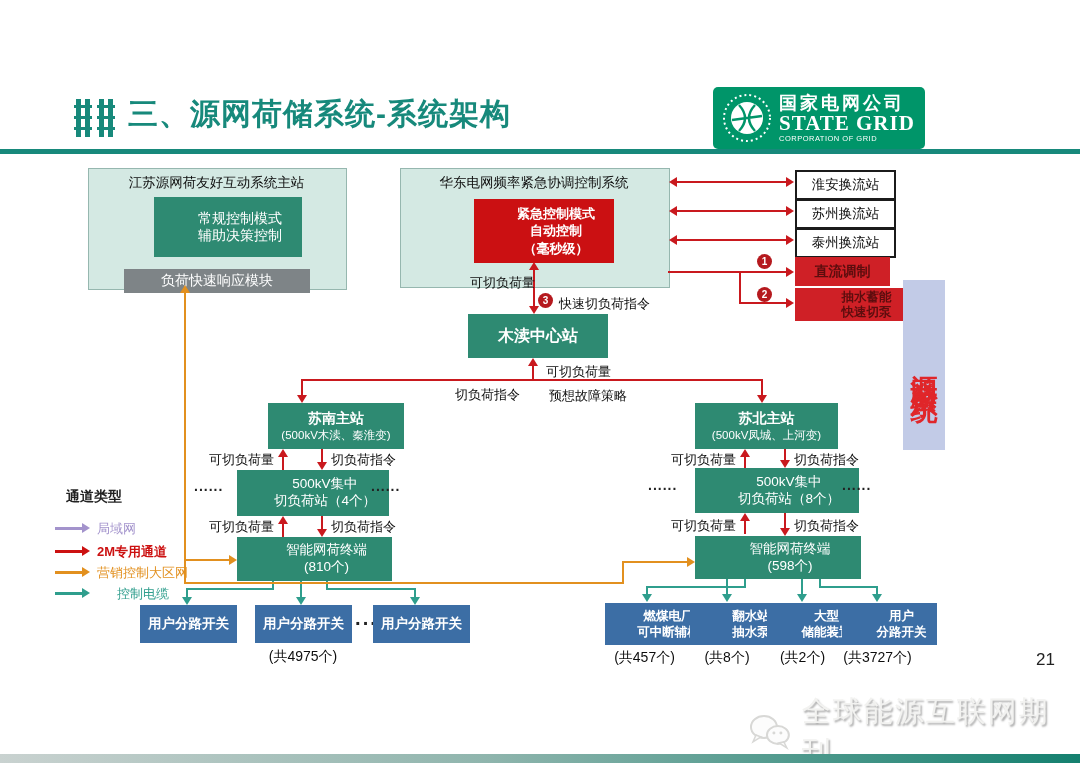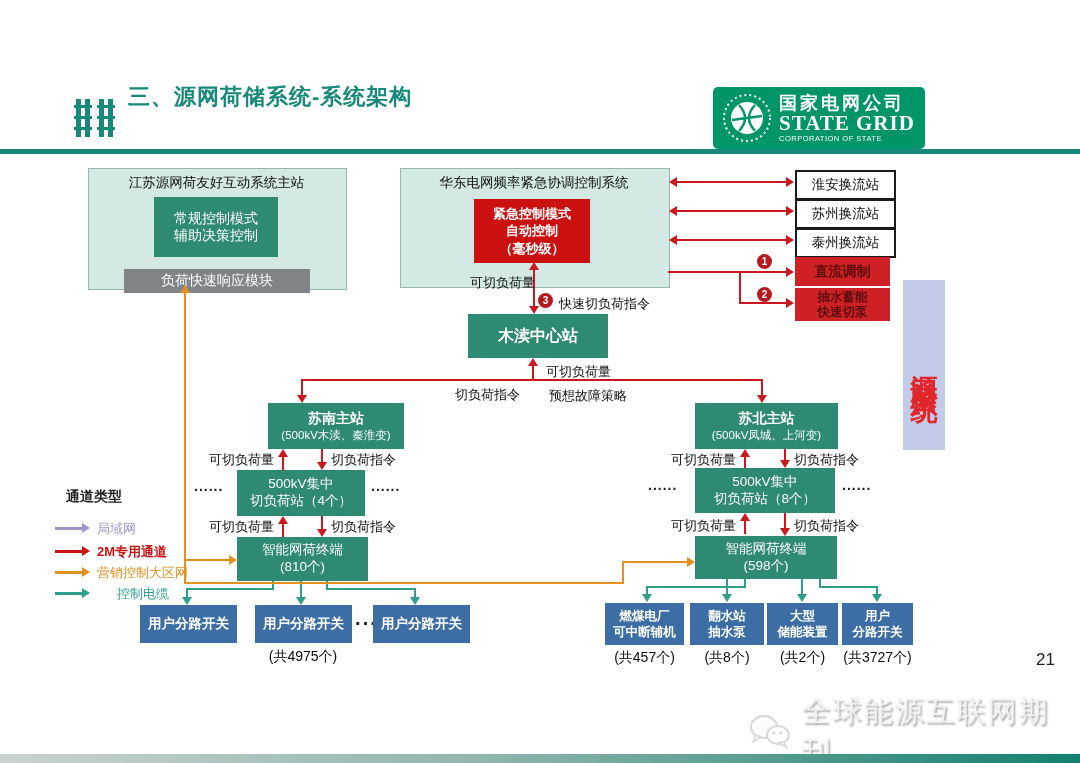--- a/index.html
+++ b/index.html
@@ -1,19 +1,19 @@
 <!DOCTYPE html>
 <html><head>
 <meta charset="utf-8">
 <style>
   html,body{margin:0;padding:0;background:#fff;}
   #stage{position:relative;width:1080px;height:763px;background:#ffffff;overflow:hidden;
          font-family:"Liberation Sans","DejaVu Sans",sans-serif;color:#111;}
   .abs{position:absolute;}
-  .pre{white-space:pre-line;}
+  .pre{white-space:pre-line;padding-left:24px;}
   
   .ln{position:absolute;background:var(--c);}
   .ah{position:absolute;width:0;height:0;}
   .ah.up{border-left:5px solid transparent;border-right:5px solid transparent;border-bottom:8px solid var(--c);}
   .ah.down{border-left:5px solid transparent;border-right:5px solid transparent;border-top:8px solid var(--c);}
   .ah.left{border-top:5px solid transparent;border-bottom:5px solid transparent;border-right:8px solid var(--c);}
   .ah.right{border-top:5px solid transparent;border-bottom:5px solid transparent;border-left:8px solid var(--c);}
   
   .cbox{position:absolute;background:#d4e9e3;border:1px solid #96b7af;}
   .cbox-title{position:absolute;text-align:center;font-size:13.5px;color:#0d0d0d;}
@@ -41,33 +41,33 @@
       <rect x="0" y="9" width="18" height="3"></rect>
         <rect x="0" y="20" width="18" height="3"></rect>
         <rect x="0" y="31" width="18" height="3"></rect>
       <rect x="25" y="3" width="5" height="38"></rect>
         <rect x="34" y="3" width="5" height="38"></rect>
       <rect x="23" y="9" width="18" height="3"></rect>
         <rect x="23" y="20" width="18" height="3"></rect>
         <rect x="23" y="31" width="18" height="3"></rect>
     </g>
   </svg>
-  <div class="abs" style="left:128px;top:82px;font-size:22px;font-weight:bold;color:#17897b;letter-spacing:1px;">三、源网荷储系统-系统架构</div>
+  <div class="abs" style="left:128px;top:94px;font-size:30px;font-weight:bold;color:#17897b;letter-spacing:1px;">三、源网荷储系统-系统架构</div>
   <div class="abs" style="left:0;top:149px;width:1080px;height:5px;background:#17897b;"></div>
 
   <div class="abs" style="left:713px;top:87px;width:212px;height:62px;background:#009569;border-radius:5px;display:flex;align-items:center;padding-left:8px;box-sizing:border-box;">
     <svg width="52" height="52" viewBox="0 0 52 52">
       <circle cx="26" cy="26" r="23" fill="none" stroke="#ffffff" stroke-width="2" stroke-dasharray="2 3"></circle>
       <circle cx="26" cy="26" r="16" fill="#ffffff"></circle>
       <path d="M18 13 Q30 26 18 39 M34 13 Q22 26 34 39 M11 28 L41 24" fill="none" stroke="#009569" stroke-width="2.4"></path>
     </svg>
     <div style="margin-left:6px;line-height:1.05;">
       <div style="color:#fff;font-size:18px;font-weight:bold;letter-spacing:3px;">国家电网公司</div>
       <div style="color:#fff;font-size:21px;font-weight:bold;font-family:'Liberation Serif','DejaVu Serif',serif;letter-spacing:1px;">STATE GRID</div>
-      <div style="color:#fff;font-size:7.5px;letter-spacing:0.5px;">CORPORATION OF STATE</div>
+      <div style="color:#fff;font-size:7.5px;letter-spacing:0.5px;">CORPORATION OF GRID</div>
     </div>
   </div>
 
   <div class="cbox" style="left:88px;top:168px;width:257px;height:120px;"></div>
   <div class="cbox-title" style="left:88px;top:174px;width:257px;">江苏源网荷友好互动系统主站</div>
   <div class="gbox pre" style="left:154px;top:197px;width:124px;height:60px;font-size:14px;">常规控制模式
 辅助决策控制</div>
   <div class="graybox" style="left:124px;top:269px;width:186px;height:24px;">负荷快速响应模块</div>
 
   <div class="cbox" style="left:400px;top:168px;width:268px;height:118px;"></div>

